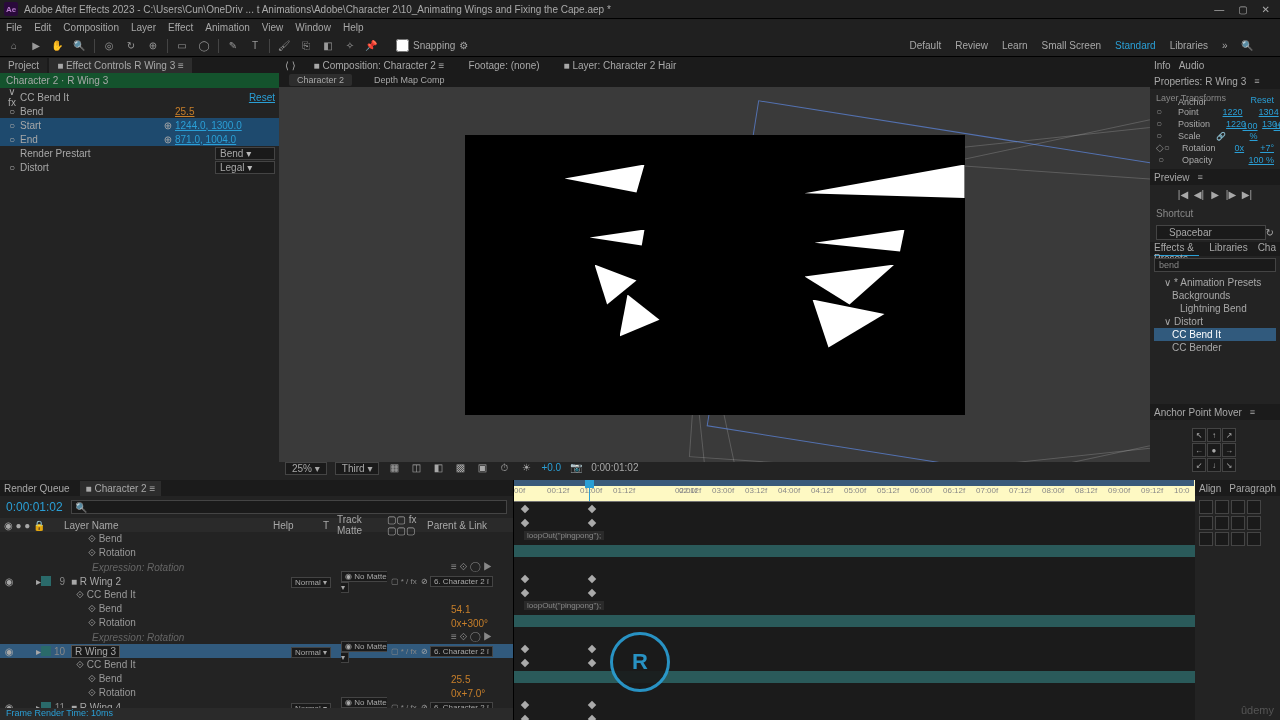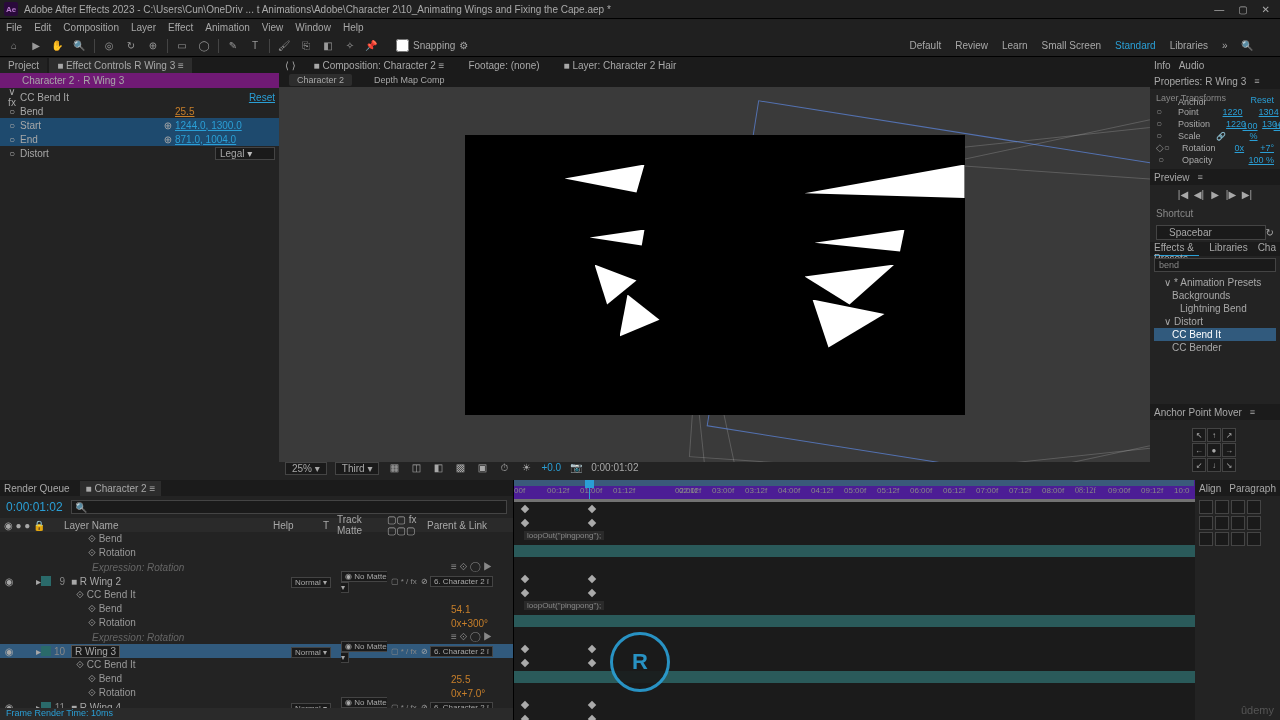--- a/index.html
+++ b/index.html
@@ -13,21 +13,21 @@
 .tool-bar .tool { width:16px; height:16px; display:flex; align-items:center; justify-content:center; color:#999; }
 .tool-bar .sep { width:1px; height:14px; background:#444; }
 .tool-bar .workspace-tabs { margin-left:auto; display:flex; gap:14px; padding-right:20px; color:#666; }
 .tool-bar .workspace-tabs .active { color:#2a9fd6; }
 .tool-bar .snap { display:flex; align-items:center; gap:4px; margin-left:10px; color:#888; }
 .main { display:flex; height:423px; }
 .left-col { width:279px; background:#232323; display:flex; flex-direction:column; }
 .panel-tabs { height:16px; display:flex; align-items:center; background:#1b1b1b; gap:2px; }
 .panel-tabs .tab { padding:2px 8px; background:#232323; }
 .panel-tabs .tab.active { background:#2d2d2d; }
-.ec-header { padding:2px 22px; background:#701a75; }
+.ec-header { padding:2px 6px; background:#14532d; }
 .ec-content { flex:1; padding:2px 0; }
 .ec-row { display:flex; align-items:center; height:14px; padding:0 4px; }
 .ec-row .sw { width:16px; text-align:center; }
 .ec-row .label { flex:1; }
 .ec-row .value { width:100px; color:#2a9fd6; text-decoration:underline; }
 .ec-row .value.orange { color:#c77f2a; }
 .ec-row .reset { color:#2a9fd6; text-decoration:underline; }
 .ec-row .dd { width:60px; background:#1a1a1a; border:1px solid #444; padding:0 4px; color:#bbb; }
 .ec-row.highlight { background:#1e4a6e; }
 .mid-col { flex:1; background:#1b1b1b; display:flex; flex-direction:column; }
@@ -85,21 +85,21 @@
 .lrow .name-box { background:#1a1a1a; border:1px solid #555; padding:0 3px; width:160px; }
 .lrow .mode { width:50px; }
 .lrow .dd2 { background:#1a1a1a; border:1px solid #444; padding:0 3px; font-size:8px; }
 .lrow .tm { width:50px; }
 .lrow .fxcol { width:30px; display:flex; gap:1px; color:#888; font-size:8px; }
 .lrow .parent { width:90px; font-size:8px; }
 .lrow.prop .name { padding-left:30px; color:#999; }
 .lrow.prop .val { color:#c77f2a; width:60px; }
 .lrow.expr .name { padding-left:40px; color:#666; font-style:italic; }
 .tl-right { flex:1; background:#1b1b1b; display:flex; flex-direction:column; }
-.ruler { height:22px; background:#4c1d95; position:relative; border-bottom:3px solid #737373; }
+.ruler { height:22px; background:#fef9c3; position:relative; border-bottom:1px solid #737373; }
 .ruler .tick { position:absolute; top:6px; font-size:8px; color:#888; }
 .ruler .cti { position:absolute; top:0; bottom:0; width:1px; background:#2a9fd6; }
 .ruler .cti::before { content:''; position:absolute; top:0; left:-4px; width:9px; height:8px; background:#2a9fd6; }
 .ruler .work { position:absolute; top:0; height:6px; background:#3a5a7a; }
 .tracks { flex:1; position:relative; background:#1b1b1b; overflow:hidden; }
 .track { position:absolute; left:0; right:0; height:14px; }
 .bar { position:absolute; top:1px; height:12px; background:#5a4a3a; }
 .bar.teal { background:#2a5a5a; }
 .kf-d { position:absolute; top:4px; width:6px; height:6px; background:#aaa; transform:rotate(45deg); }
 .expr-txt { position:absolute; top:1px; color:#888; font-size:8px; background:#2a2a2a; padding:0 3px; }
@@ -193,20 +193,25 @@
         <span class="reset">Reset</span>
       </div>
       <div class="ec-row">
           <span class="sw">○</span>
           <span class="label">Bend</span>
           <span class="value orange">25.5</span>
         </div>
       <div class="ec-row highlight"><span class="sw">○</span><span class="label">Start</span><span>⊕</span>&nbsp;<span class="value" style="color:#2a9fd6">1244.0, 1300.0</span></div>
       <div class="ec-row highlight"><span class="sw">○</span><span class="label">End</span><span>⊕</span>&nbsp;<span class="value" style="color:#2a9fd6">871.0, 1004.0</span></div>
       <div class="ec-row">
+          <span class="sw"></span>
+          <span class="label">Render Prestart</span>
+          <span class="dd"><span>Bend</span> ▾</span>
+        </div>
+      <div class="ec-row">
           <span class="sw">○</span>
           <span class="label">Distort</span>
           <span class="dd"><span>Legal</span> ▾</span>
         </div>
     </div>
   </div>
 
   <div class="mid-col">
     <div class="comp-tabs">
       <span>⟨ ⟩</span>
@@ -463,21 +468,21 @@
         <span class="tick" style="left: 231px;">03:12f</span>
         <span class="tick" style="left: 264px;">04:00f</span>
         <span class="tick" style="left: 297px;">04:12f</span>
         <span class="tick" style="left: 330px;">05:00f</span>
         <span class="tick" style="left: 363px;">05:12f</span>
         <span class="tick" style="left: 396px;">06:00f</span>
         <span class="tick" style="left: 429px;">06:12f</span>
         <span class="tick" style="left: 462px;">07:00f</span>
         <span class="tick" style="left: 495px;">07:12f</span>
         <span class="tick" style="left: 528px;">08:00f</span>
-        <span class="tick" style="left: 561px; font-family: Liberation Serif, serif;">08:12f</span>
+        <span class="tick" style="left: 561px;">08:12f</span>
         <span class="tick" style="left: 594px;">09:00f</span>
         <span class="tick" style="left: 627px;">09:12f</span>
         <span class="tick" style="left: 660px;">10:0</span>
       </div>
     <div class="tracks" id="tracks">
         <div class="track" style="top: 0px;">
           <div class="kf-d" style="left: 8px;"></div>
           <div class="kf-d" style="left: 75px;"></div>
         </div>
         <div class="track" style="top: 14px;">

